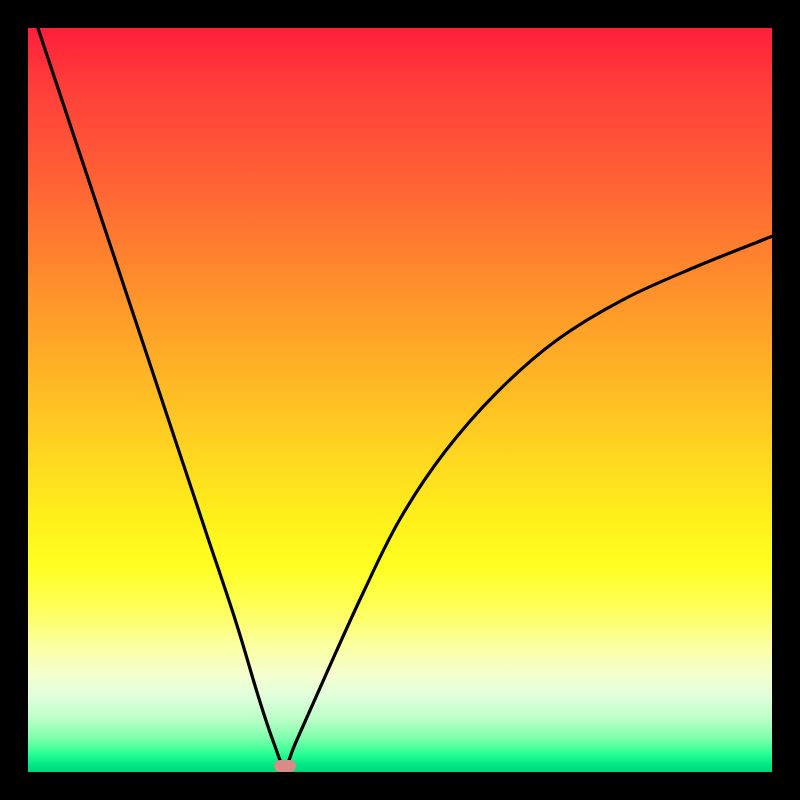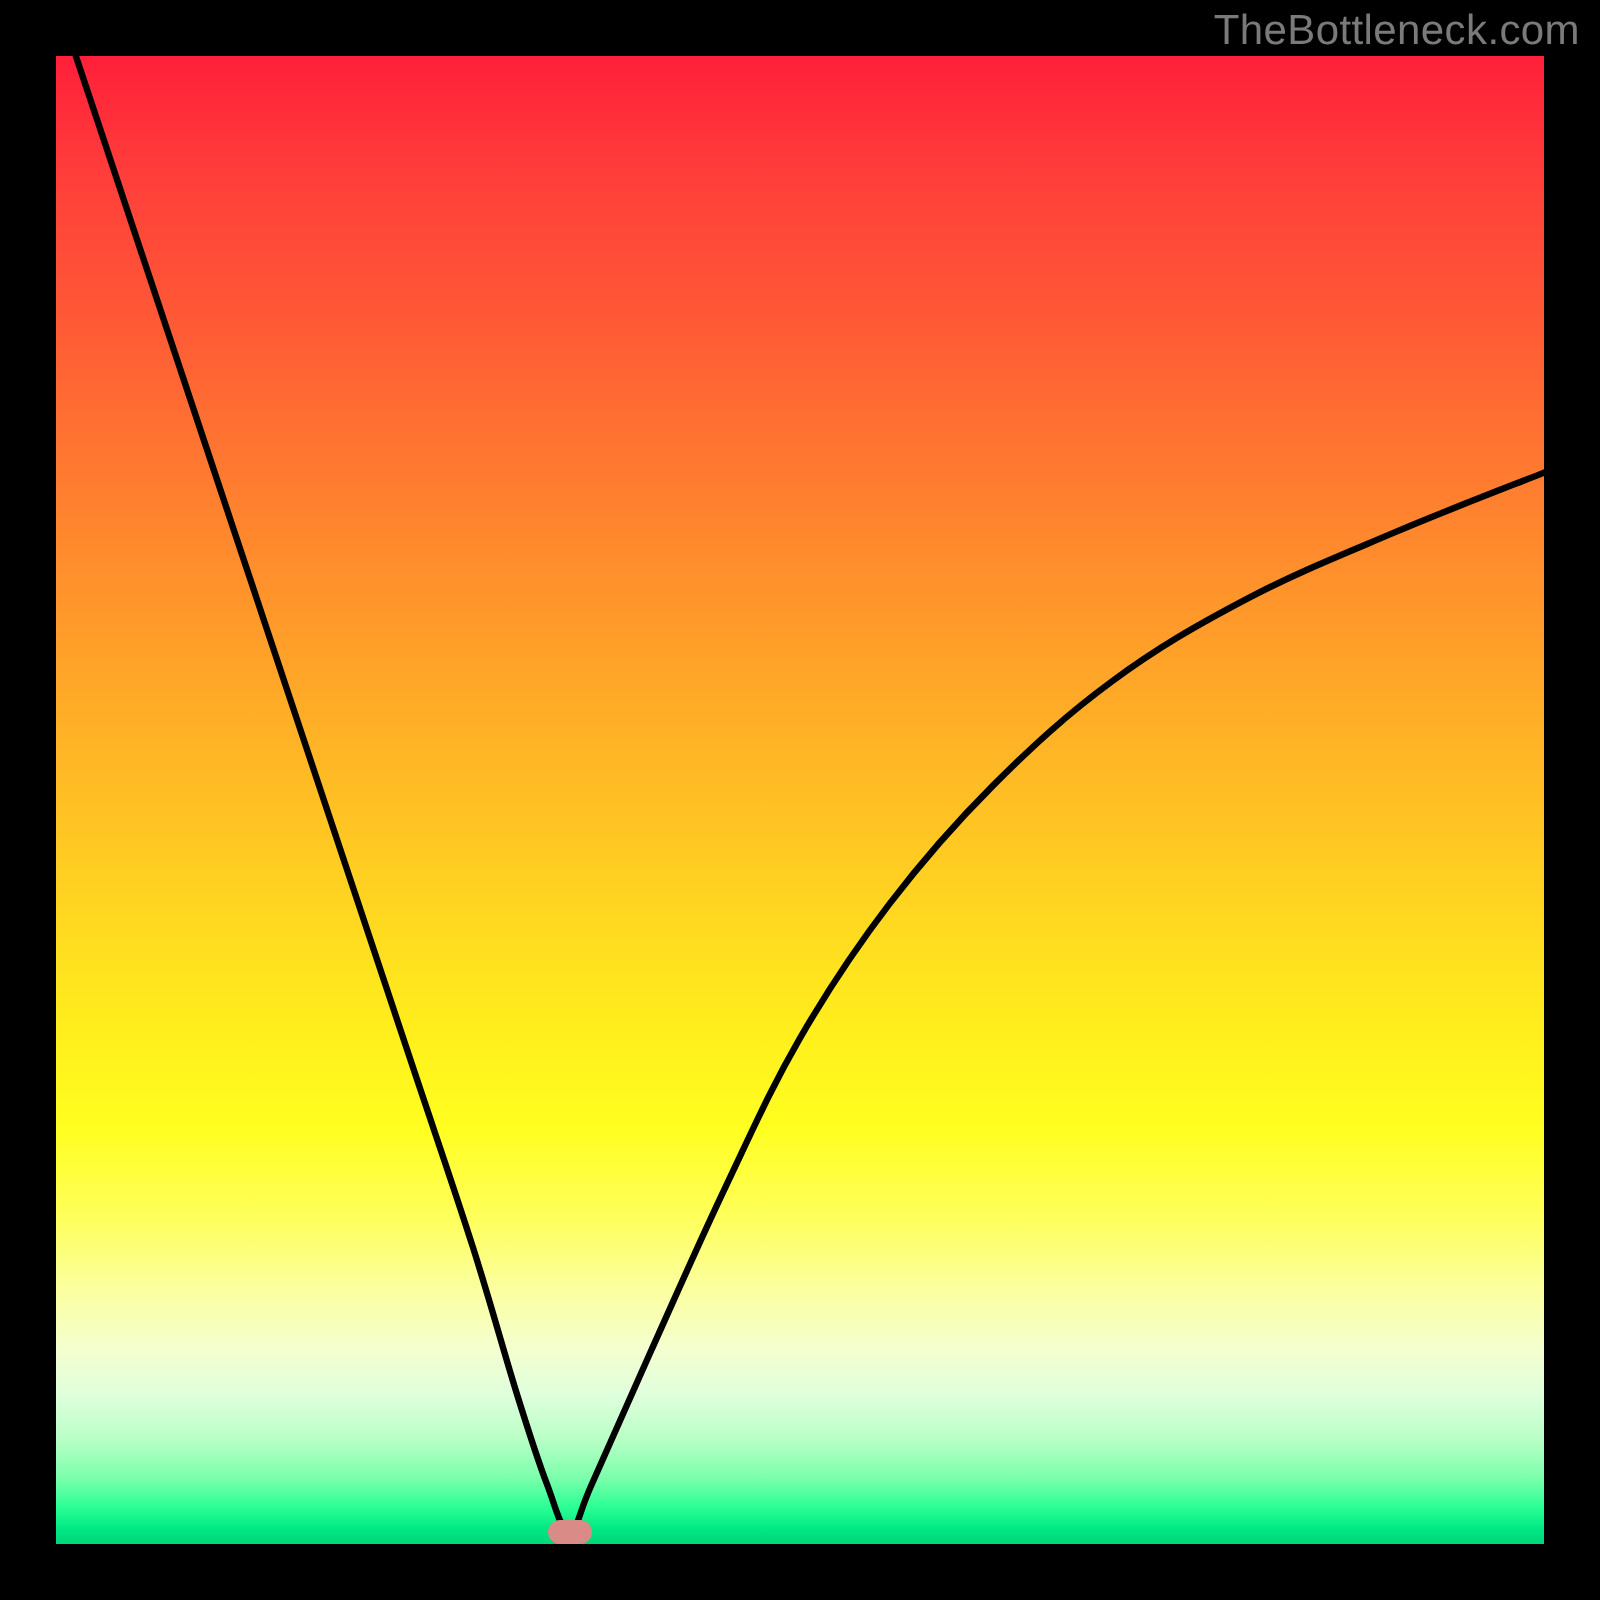--- a/index.html
+++ b/index.html
@@ -84,14 +84,13 @@
   <div class="plot-area">
     <div class="gradient-bg"></div>
 
     <svg class="curve" viewBox="0 0 744 744" preserveAspectRatio="none">
       <path id="curve-path" d="M 0,-29.75999999999999 C 5.3568,-13.689599999999995 19.046400000000002,27.37919999999999 29.76,59.51999999999998 C 40.473600000000005,91.66079999999997 48.806400000000004,116.65919999999996 59.52,148.79999999999995 C 70.2336,180.94079999999997 78.5664,205.93919999999997 89.28,238.07999999999998 C 99.9936,270.2208 108.3264,295.21919999999994 119.04,327.35999999999996 C 129.7536,359.50079999999997 138.08640000000003,384.4992 148.8,416.64 C 159.5136,448.7808 167.8464,473.77919999999995 178.56,505.91999999999996 C 189.27360000000002,538.0608 198.9456,565.7376 208.32000000000002,595.2 C 217.69440000000003,624.6624 223.944,648.1728 230.64,669.6 C 237.33599999999998,691.0272 240.83280000000002,701.91936 245.52,714.24 C 250.2072,726.56064 252.66240000000002,738.048 256.68,738.048 C 260.6976,738.048 260.47439999999995,730.57824 267.84,714.24 C 275.2056,697.90176 285.54720000000003,674.064 297.6,647.28 C 309.6528,620.496 321.408,593.5632 334.8,565.44 C 348.192,537.3168000000001 357.2688,516.4848 372,491.03999999999996 C 386.7312,465.5952 399.23040000000003,446.84639999999996 416.64000000000004,424.08 C 434.04960000000005,401.3136 448.63200000000006,384.648 468.72,364.56 C 488.808,344.472 505.47360000000003,329.22 528.24,312.48 C 551.0064,295.74 569.7552000000001,284.952 595.2,271.56 C 620.6448,258.168 642.816,249.46319999999997 669.6,238.07999999999998 C 696.384,226.6968 730.608,213.67680000000004 744,208.32000000000005" fill="none" stroke="#000000" stroke-width="3.2" stroke-linecap="round" stroke-linejoin="round"></path>
     </svg>
 
     <div class="marker" id="min-marker" style="left: 256.68px; top: 738.048px;"></div>
   </div>
 
-  <div class="watermark">TheBottleneck.com</div>
 </div>
 
 </body></html>

